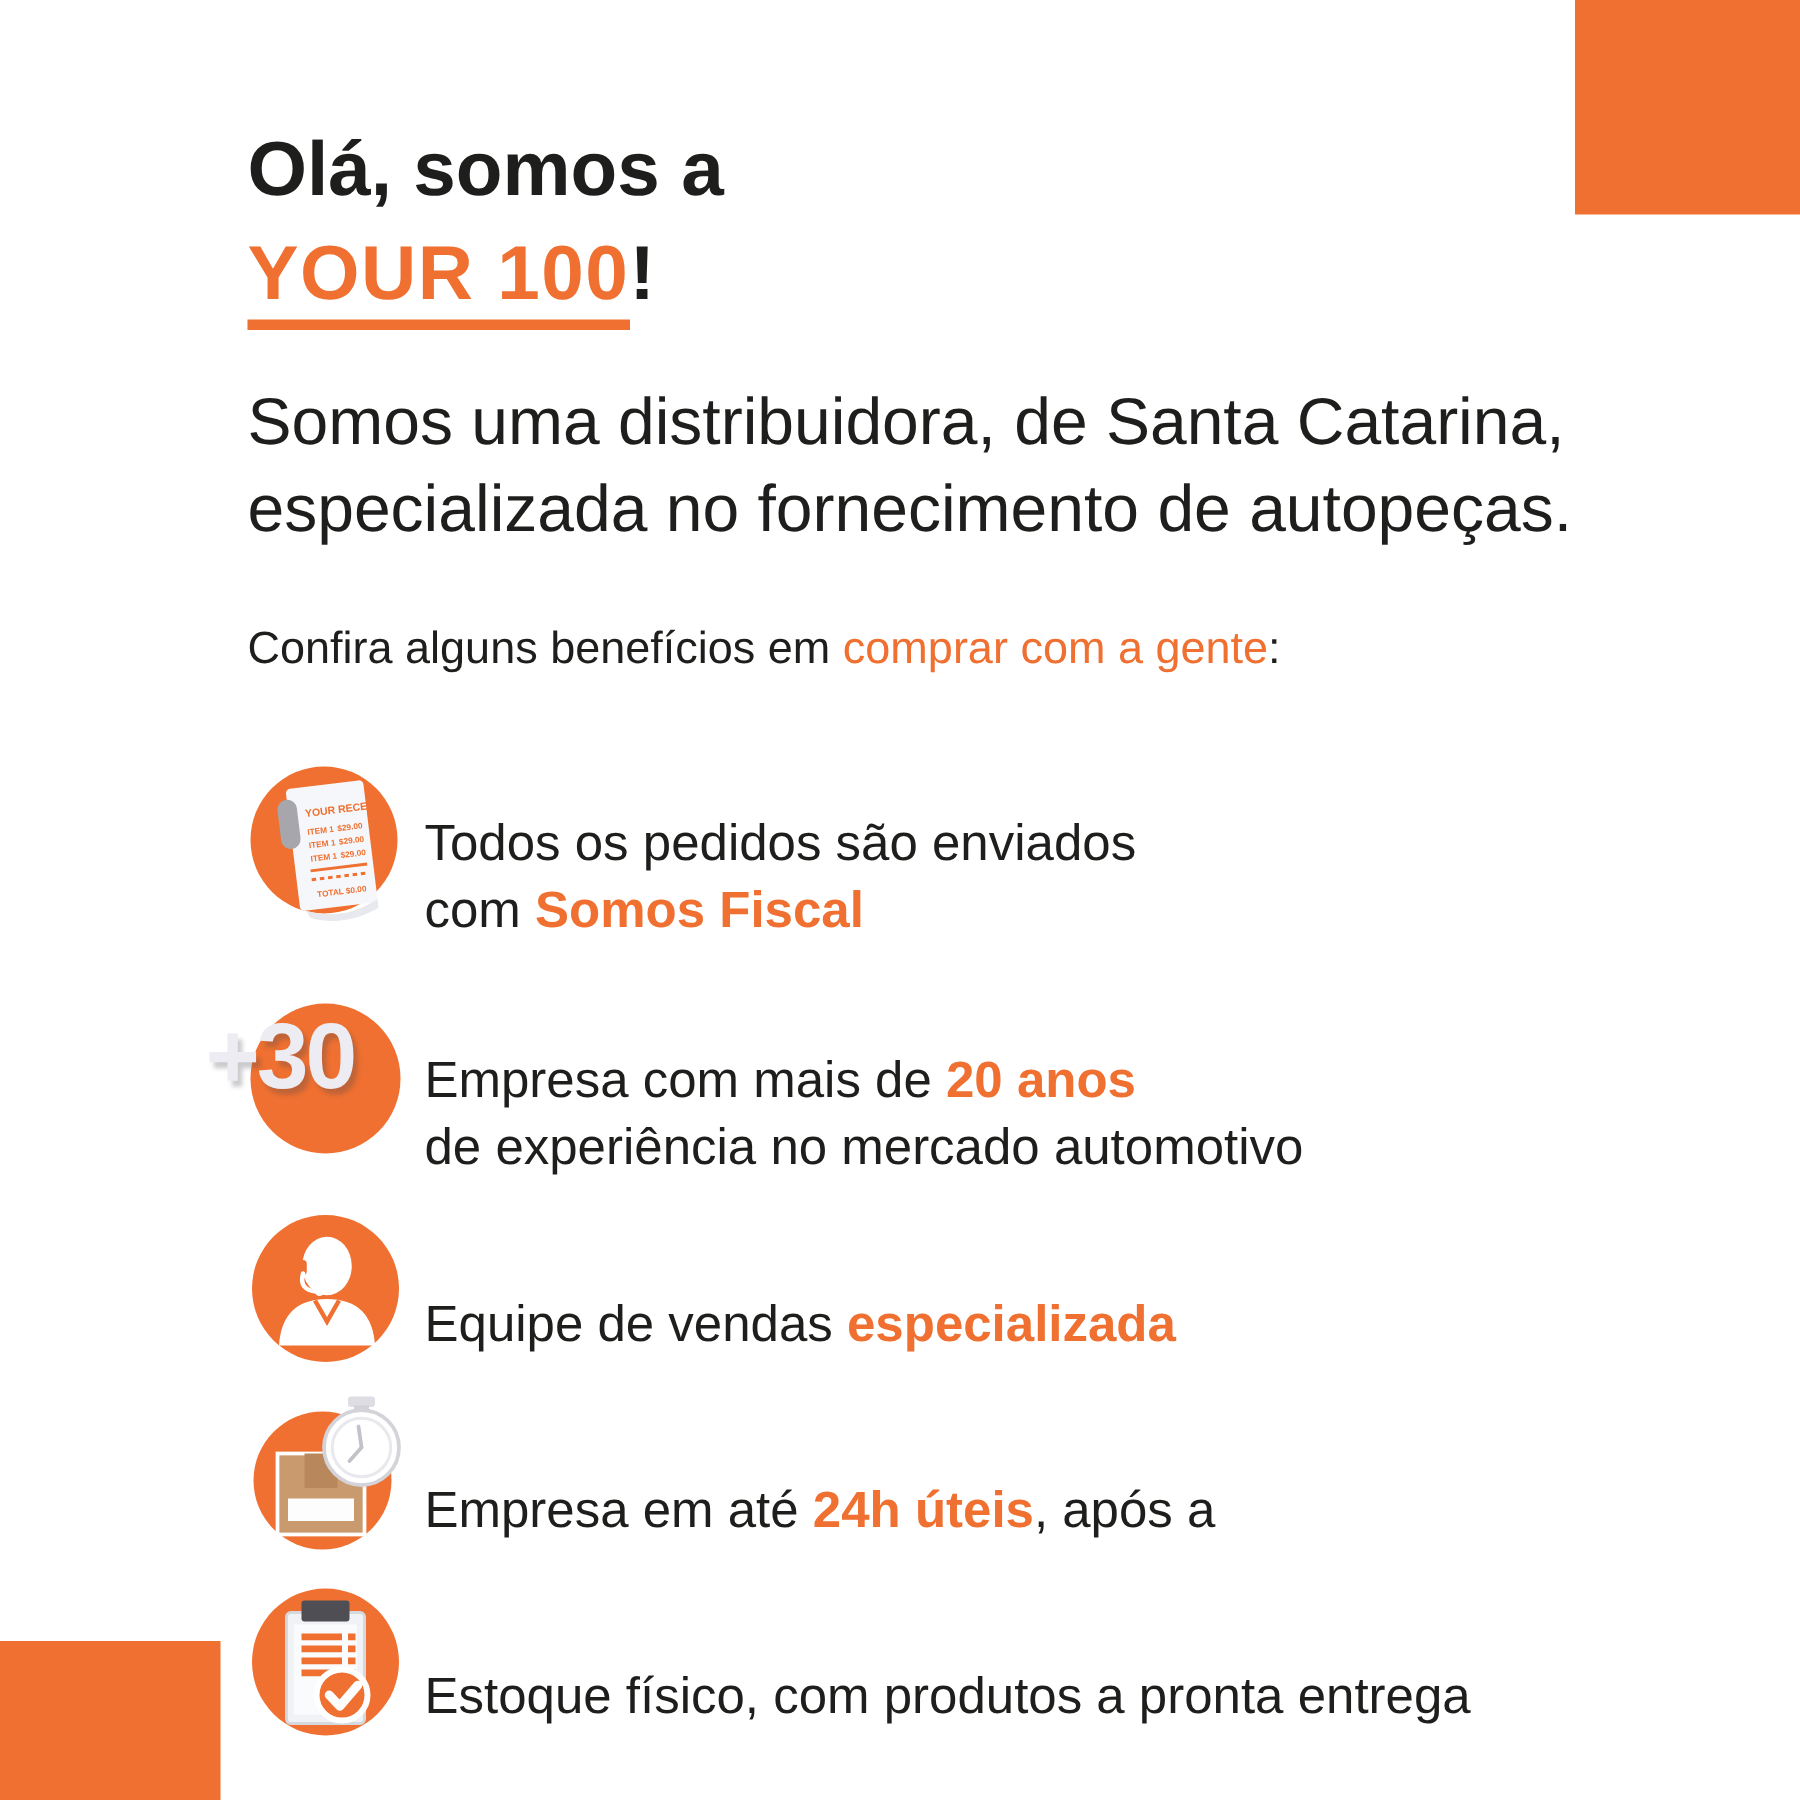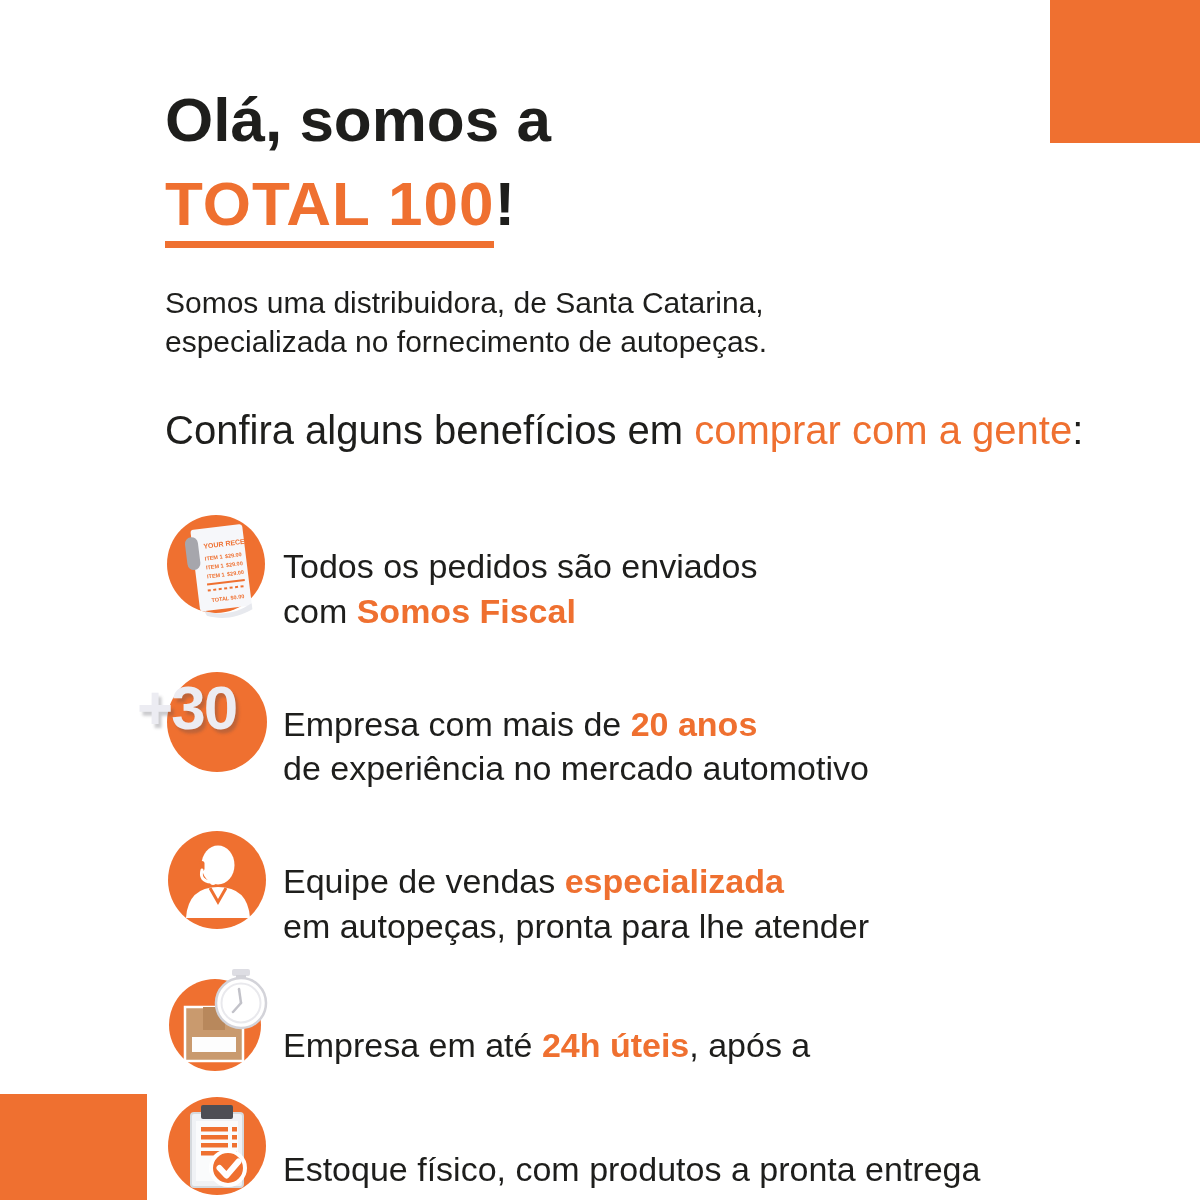--- a/index.html
+++ b/index.html
@@ -17,31 +17,31 @@
     color:var(--ink);
     position:relative;
     overflow:hidden;
   }
   .sq{position:absolute;background:var(--accent);}
   .sq-tr{top:0;right:0;width:150px;height:143px;}
   .sq-bl{bottom:0;left:0;width:147px;height:106px;}
 
   .content{position:absolute;left:165px;top:78px;width:940px;}
 
-  .title{margin:0;font-size:62px;line-height:1.36;font-weight:700;letter-spacing:0;}
+  .title{margin:0;font-size:51px;line-height:1.36;font-weight:700;letter-spacing:0;}
   .brand{
     color:var(--accent);
     border-bottom:7px solid var(--accent);
     padding-bottom:3px;
     letter-spacing:1px;
   }
   .title .bang{color:var(--ink);}
 
-  .intro{margin-top:36px;font-size:30px;line-height:1.32;font-weight:400;}
-  .cta{margin-top:42px;font-size:40px;line-height:1.3;font-weight:400;}
+  .intro{margin-top:36px;font-size:44px;line-height:1.32;font-weight:400;}
+  .cta{margin-top:42px;font-size:30px;line-height:1.3;font-weight:400;}
   .hl-reg{color:var(--accent);}
 
   .benefits{margin-top:40px;}
   .benefit{display:flex;align-items:center;margin-bottom:20px;}
   .icon-wrap{flex:0 0 104px;height:104px;position:relative;margin-right:14px;overflow:visible;}
   .icon-wrap svg{overflow:visible;display:block;}
   .benefit-text{font-size:34px;line-height:1.32;margin-top:48px;}
   .hl{color:var(--accent);font-weight:700;}
 
   
@@ -56,21 +56,21 @@
 </head>
 <body>
 
 <div class="sq sq-tr"></div>
 <div class="sq sq-bl"></div>
 
 <div class="content">
 
   <h1 class="title">
     <span>Olá, somos a</span><br>
-    <span class="brand">TOTAL 100</span><span class="bang">!</span>
+    <span class="brand">YOUR 100</span><span class="bang">!</span>
   </h1>
 
   <p class="intro">
     <span>Somos uma distribuidora, de Santa Catarina,</span><br>
     <span>especializada no fornecimento de autopeças.</span>
   </p>
 
   <p class="cta">
     <span>Confira alguns benefícios em </span><span class="hl-reg">comprar com a gente</span><span>:</span>
   </p>
@@ -122,21 +122,20 @@
           <ellipse cx="53" cy="37" rx="16.5" ry="19.5" fill="#fff"></ellipse>
           <path d="M21 90 Q23 59 53 59 Q83 59 85 90 Z" fill="#fff"></path>
           <path d="M45 60 L53 74 L61 60" fill="none" stroke="var(--accent)" stroke-width="3"></path>
           <rect x="34" y="33" width="5.5" height="10" rx="2.5" fill="var(--accent)"></rect>
           <path d="M37 42 Q34 53 46 54" fill="none" stroke="#fff" stroke-width="3" stroke-linecap="round"></path>
           <circle cx="48" cy="54" r="3" fill="#fff"></circle>
         </svg>
       </div>
       <div class="benefit-text">
         <span>Equipe de vendas </span><span class="hl">especializada</span><br>
-        <span>em autopeças, pronta para lhe atender</span>
       </div>
     </div>
 
     <div class="benefit">
       <div class="icon-wrap">
         <svg width="104" height="110" viewBox="0 0 104 110" style="margin-top:-6px">
           <circle cx="50" cy="62" r="46" fill="var(--accent)"></circle>
           <rect x="20" y="44" width="58" height="54" fill="#C99A6E" stroke="#fff" stroke-width="2.5"></rect>
           <rect x="38" y="44" width="22" height="23" fill="#B8885C"></rect>
           <rect x="27" y="74" width="44" height="15" fill="#FDFDFD"></rect>

